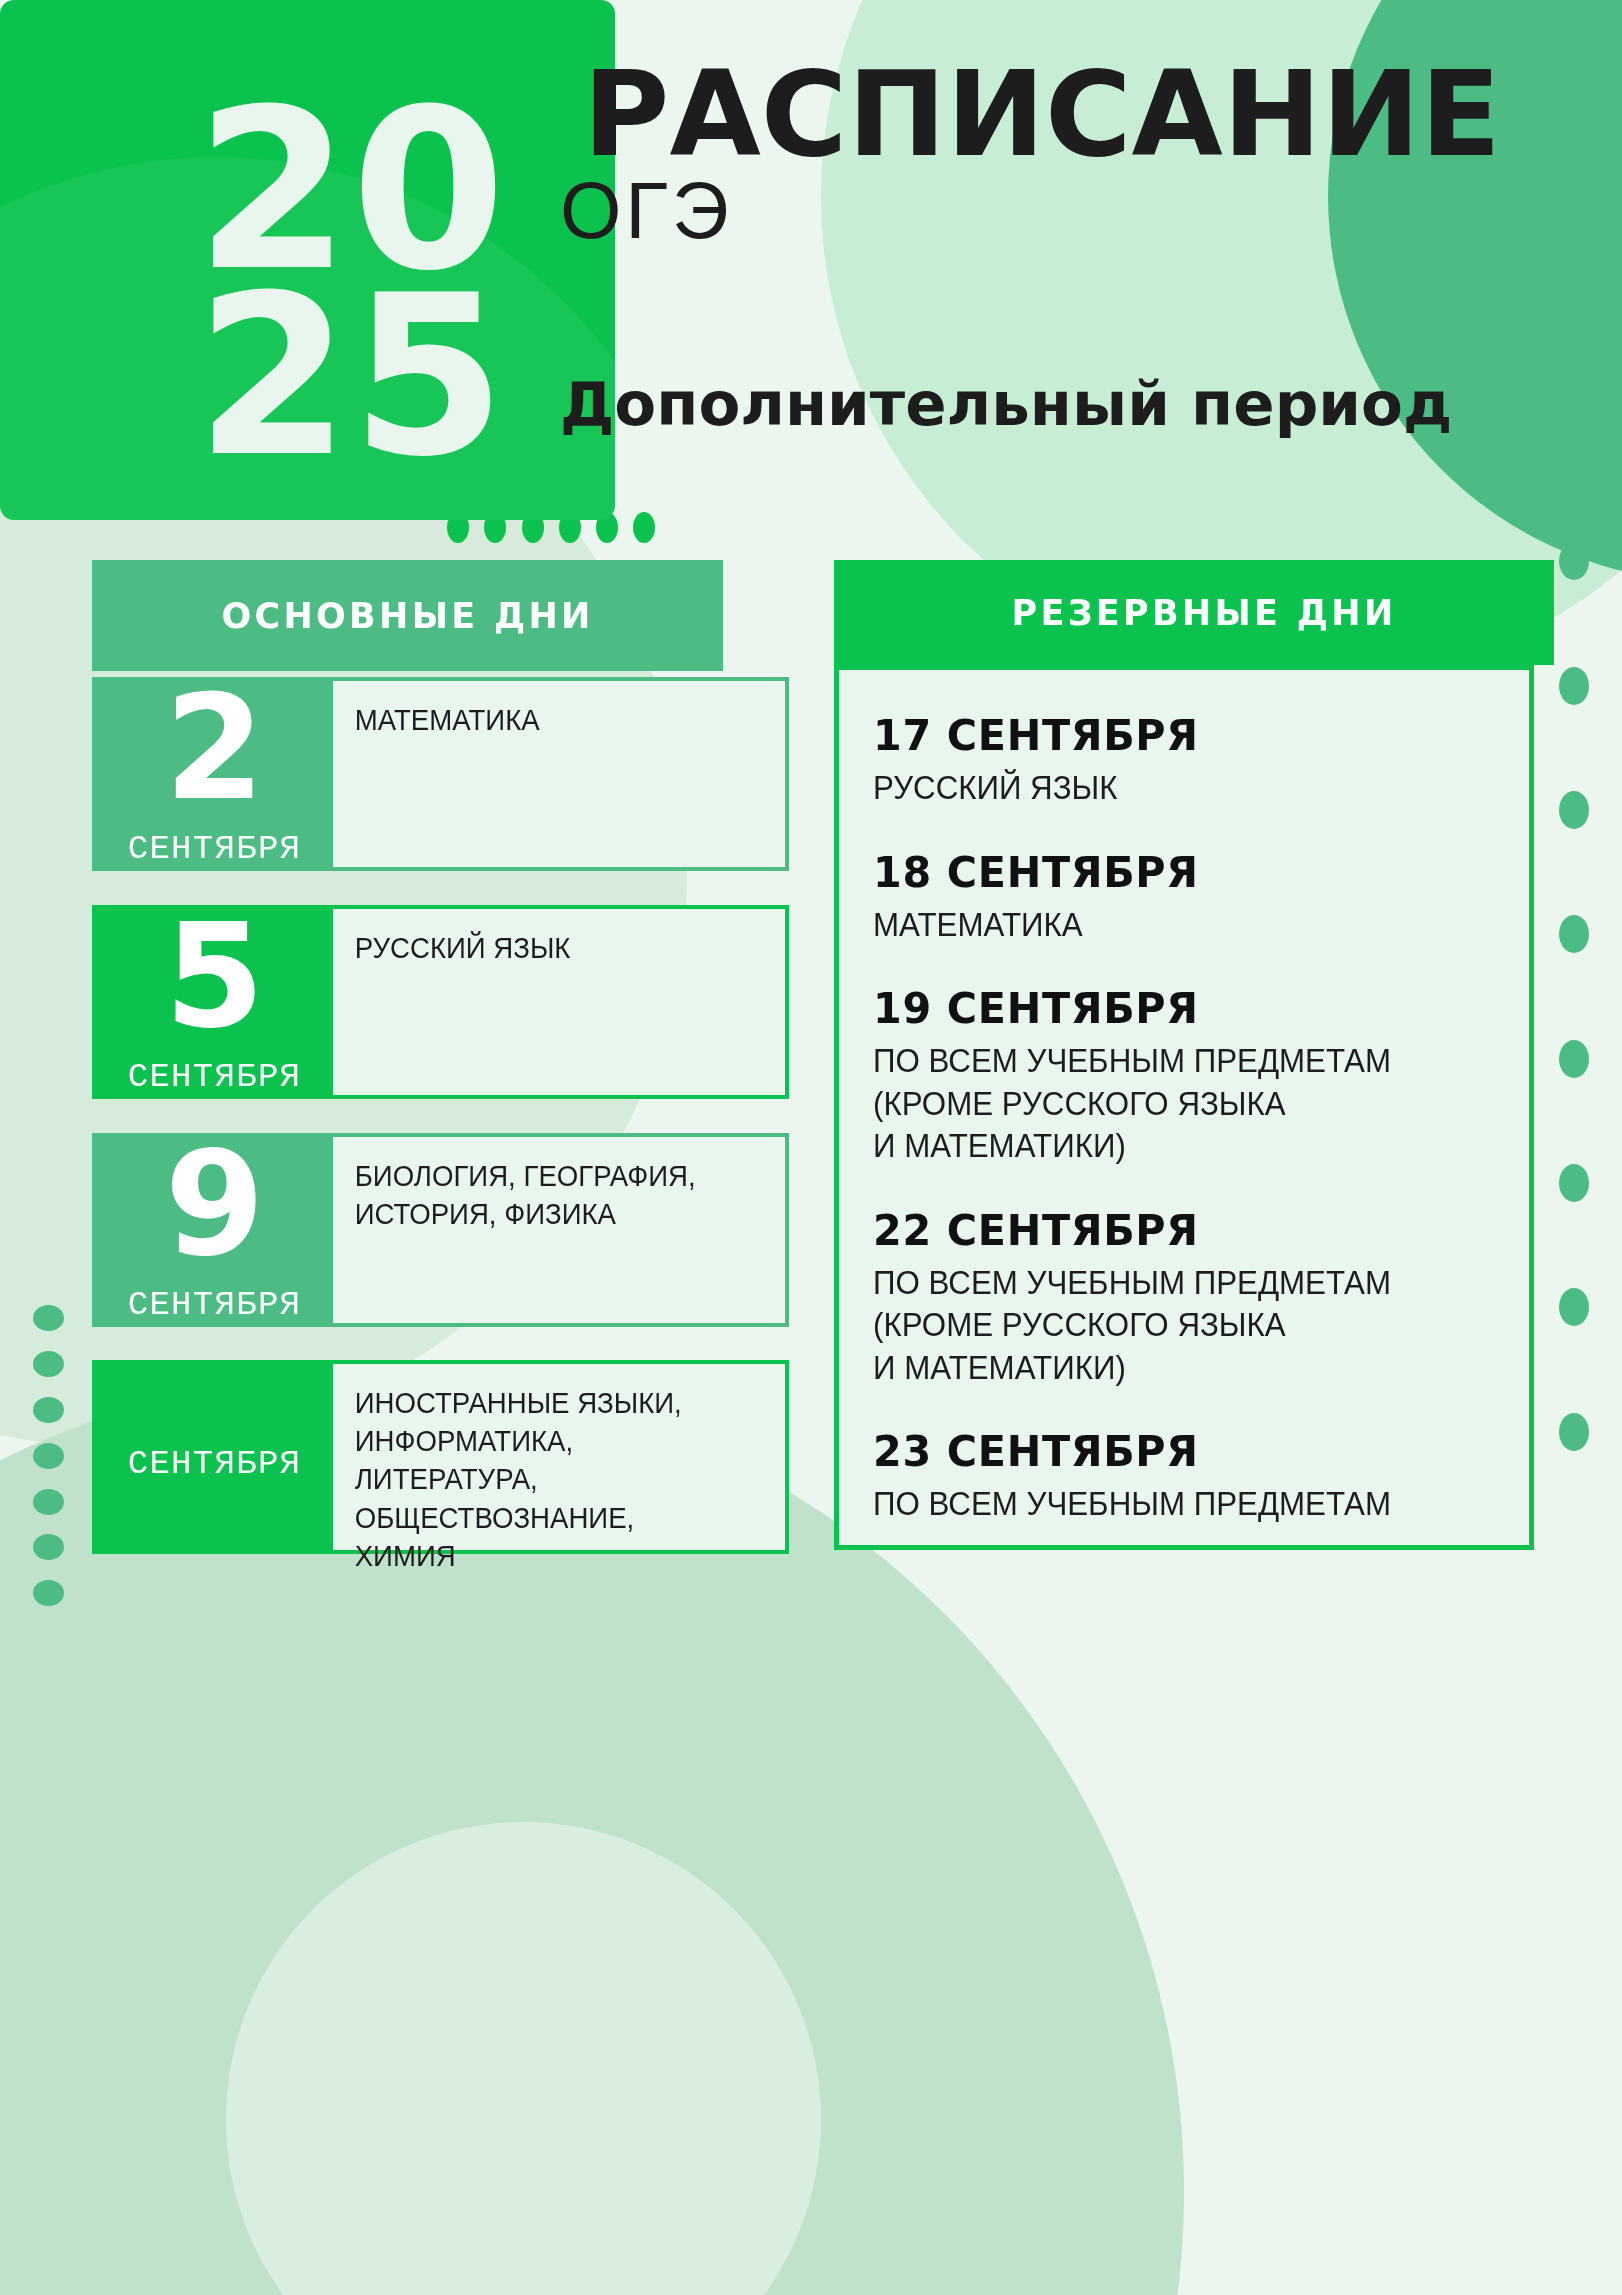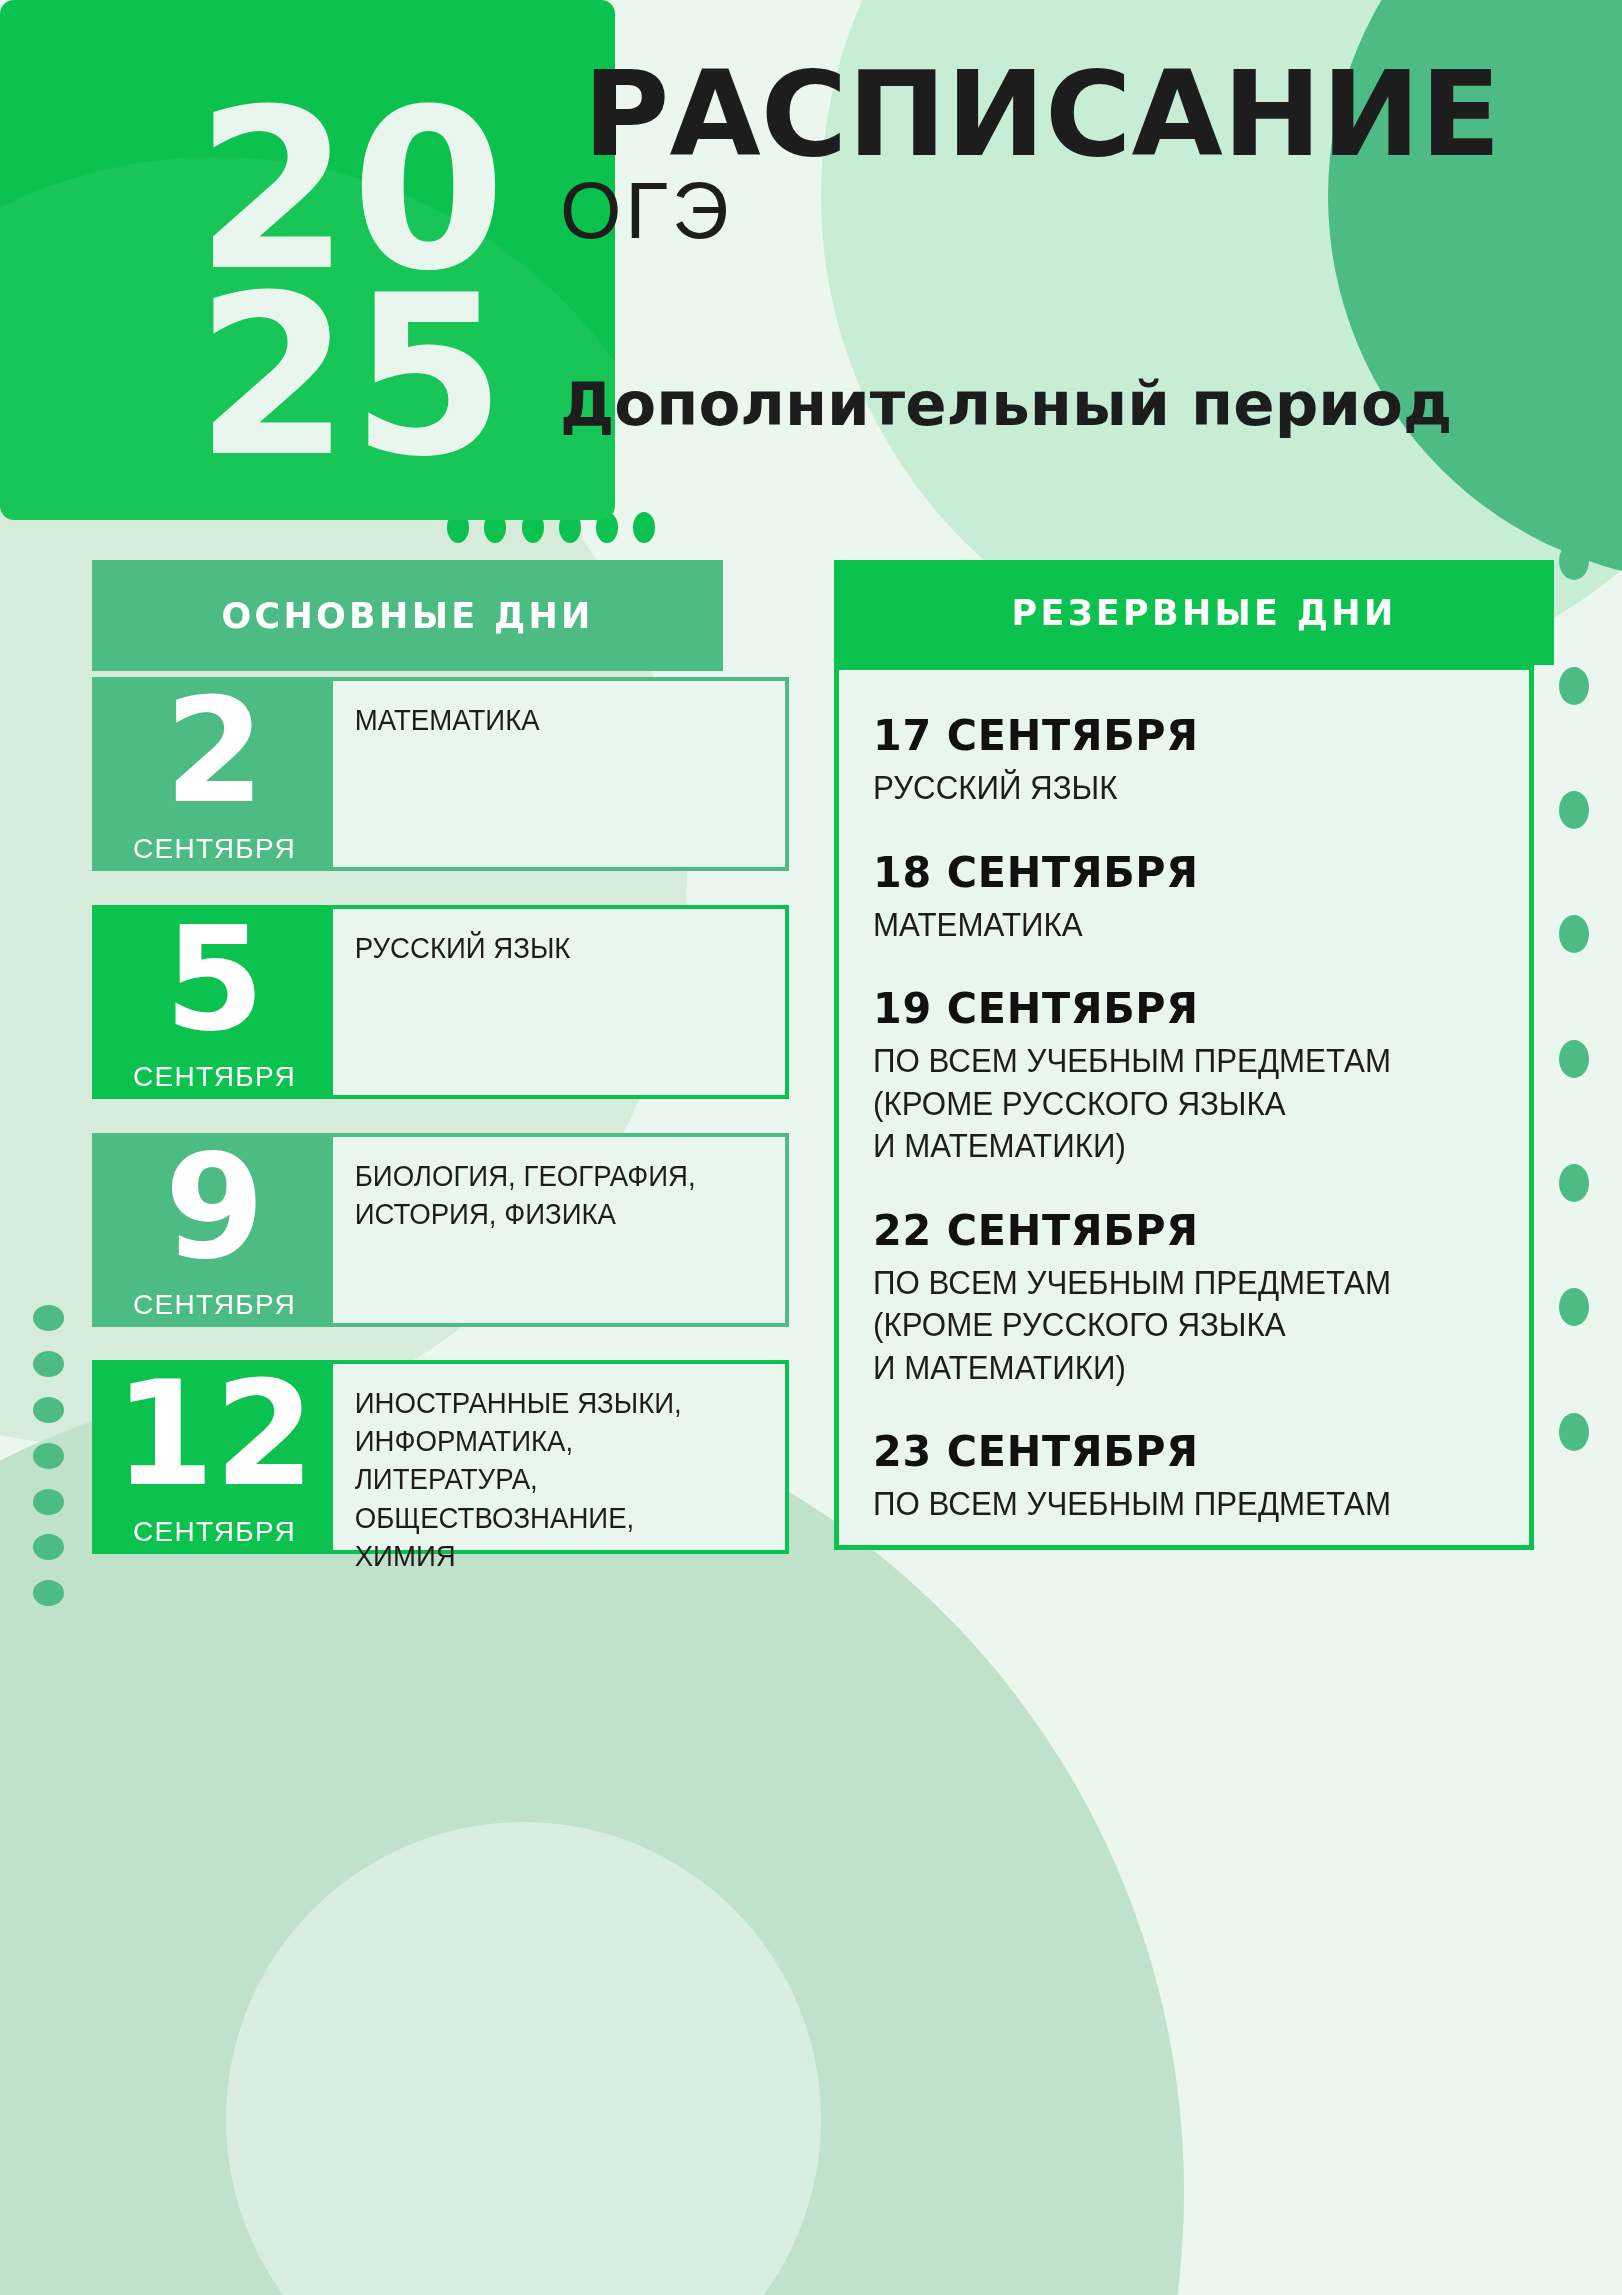--- a/index.html
+++ b/index.html
@@ -79,22 +79,22 @@
     display:flex;flex-direction:column;align-items:center;justify-content:center;
     color:#ffffff;
   }
   .day-row.medium .date-box{background:var(--medium,#4dbc84);}
   .day-row.bright .date-box{background:var(--bright,#0cc24f);}
   .date-num{
     font-family:"DejaVu Sans",sans-serif;font-weight:bold;
     font-size:144px;line-height:0.95;
   }
   .date-month{
-    font-family:Liberation Sans, sans-serif;font-weight:400;
-    font-size:28px;letter-spacing:1.3px;margin-top:13px;
+    font-family:Liberation Mono, monospace;font-weight:400;
+    font-size:34px;letter-spacing:1.3px;margin-top:13px;
   }
   .subjects{
     position:absolute;left:237px;right:0;top:0;bottom:0;
     padding:19.6px 13px 13px 23.6px;box-sizing:border-box;
     font-family:"Liberation Sans",sans-serif;font-weight:400;
     font-size:30px;line-height:1.28;color:var(--dark,#1d1d1d);
     white-space:pre-line;transform:scaleX(0.92);transform-origin:left top;
   }
 
   
@@ -187,21 +187,20 @@
   <div class="date-box">
     <div class="date-num">9</div>
     <div class="date-month">СЕНТЯБРЯ</div>
   </div>
   <div class="subjects">БИОЛОГИЯ, ГЕОГРАФИЯ,
 ИСТОРИЯ, ФИЗИКА</div>
 </div>
 
 <div class="day-row bright" style="top:1360px">
   <div class="date-box">
-    <div class="date-num">12</div>
     <div class="date-month">СЕНТЯБРЯ</div>
   </div>
   <div class="subjects">ИНОСТРАННЫЕ ЯЗЫКИ,
 ИНФОРМАТИКА,
 ЛИТЕРАТУРА,
 ОБЩЕСТВОЗНАНИЕ, ХИМИЯ</div>
 </div>
 
 <div class="col-header" id="reserve-days-header">РЕЗЕРВНЫЕ ДНИ</div>
 

